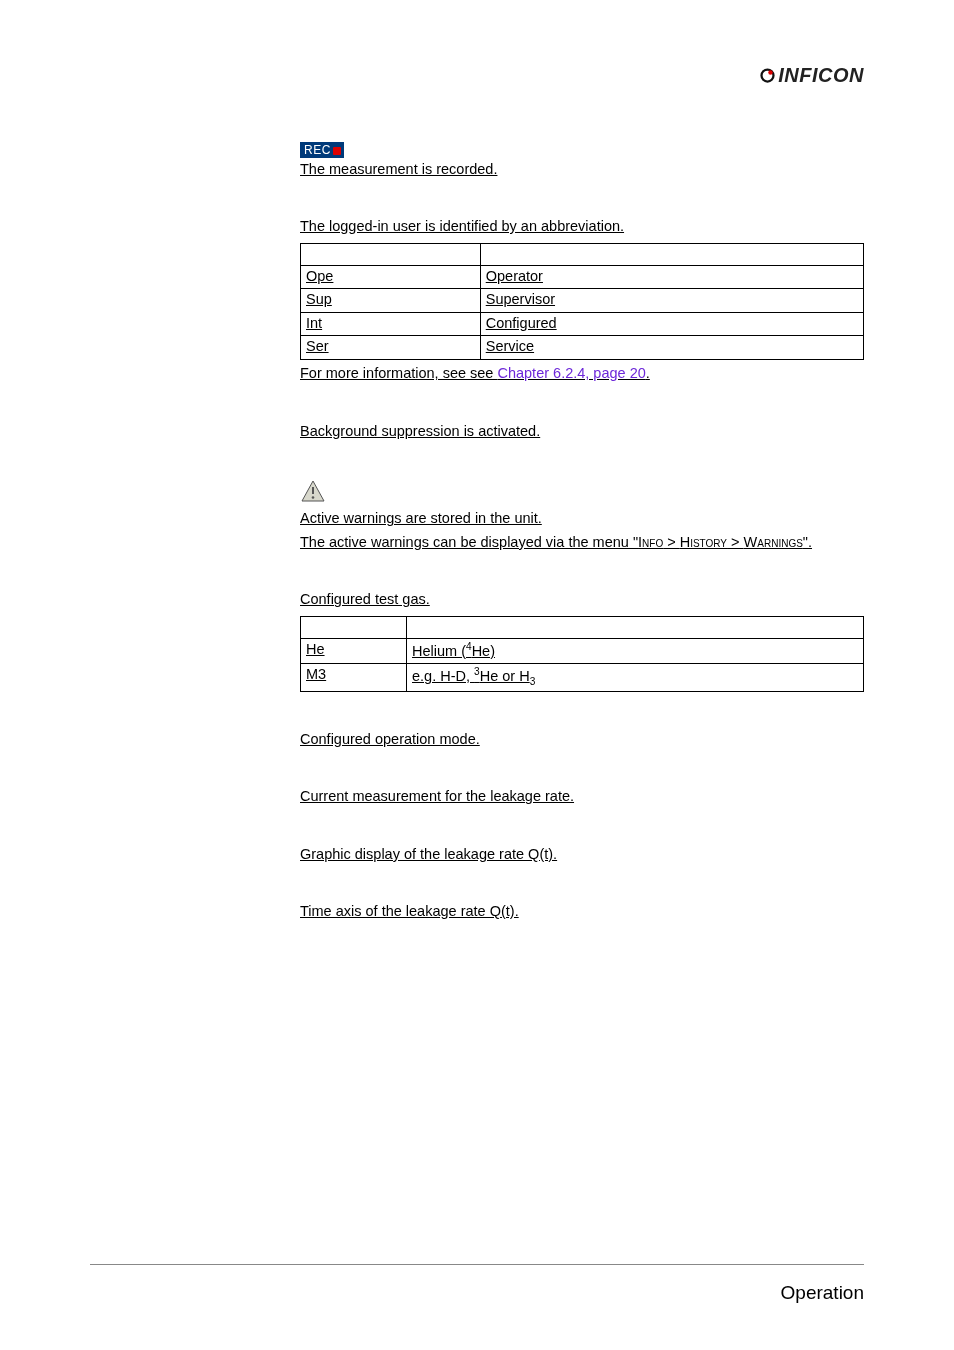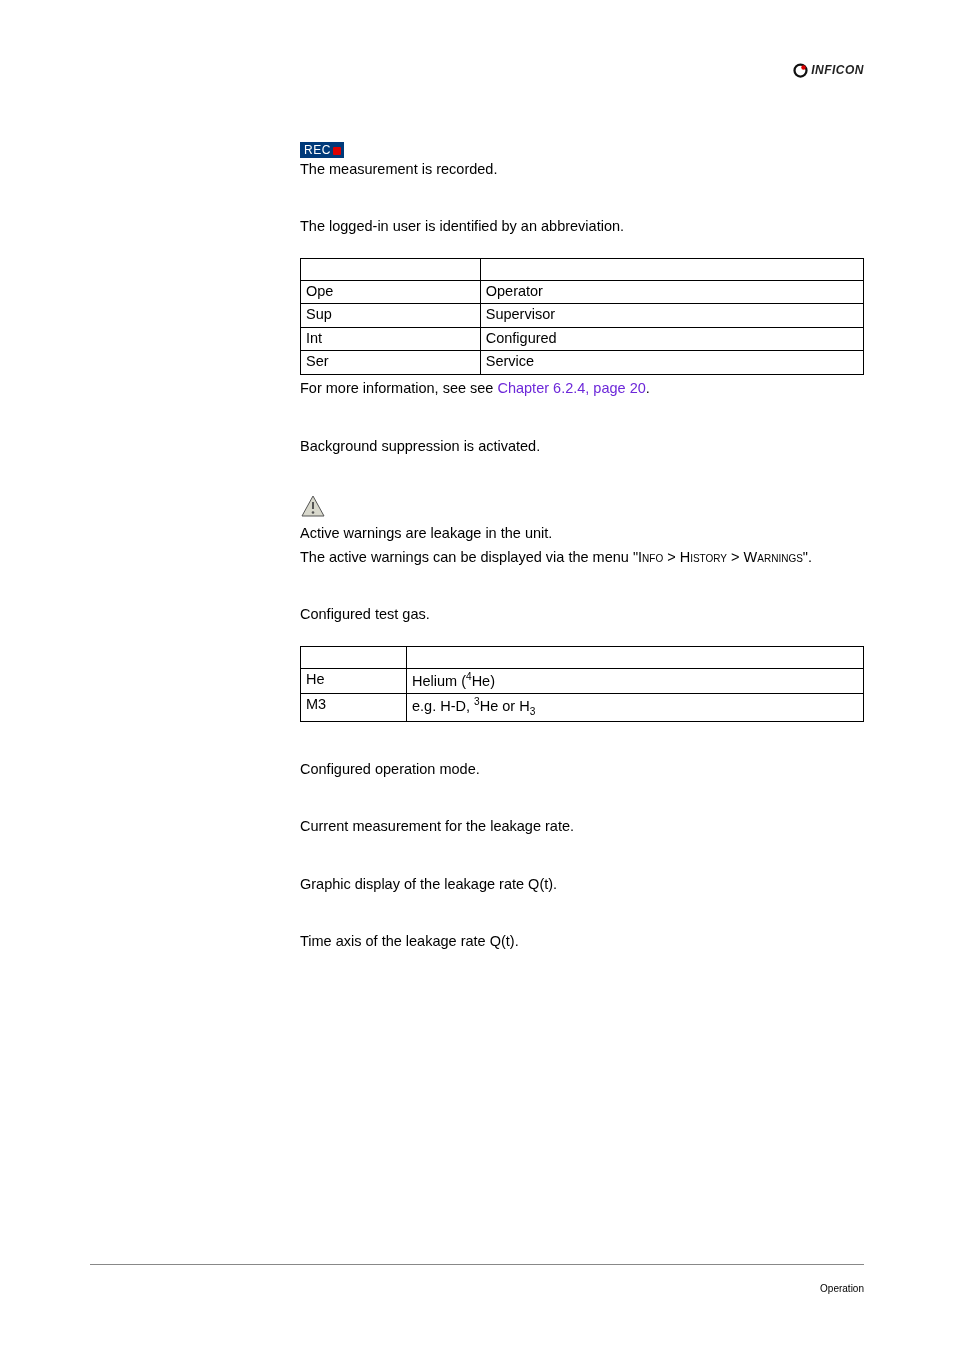--- a/index.html
+++ b/index.html
@@ -19,32 +19,32 @@
     padding: 60px 90px 40px 90px;
   }
   .brand {
     position: absolute;
     top: 62px;
     right: 90px;
     display: flex;
     align-items: center;
     gap: 3px;
     font-weight: bold;
-    font-size: 12px;
+    font-size: 20px;
     letter-spacing: 0.5px;
     font-style: italic;
     color: #222;
   }
   .brand svg { display:block; }
   .content {
     margin-left: 210px;
     margin-right: 0;
     padding-top: 80px;
   }
-  .block { margin-bottom: 38px; }
+  .block { margin-bottom: 38px; text-decoration: underline; }
   .rec-badge {
     display:inline-block;
     background:#003a7a;
     color:#fff;
     font-size:12px;
     padding:2px 3px 2px 4px;
     letter-spacing:0.5px;
     line-height:1;
   }
   .rec-badge .dot {
@@ -52,41 +52,41 @@
     width:8px; height:8px;
     background:#d00;
     border-radius:1px;
     margin-left:2px;
     vertical-align:middle;
   }
   .warn-icon svg { display:block; }
   table.data {
     width: 100%;
     border-collapse: collapse;
-    margin-top: 21px;
+    margin-top: 6px;
   }
   table.data th, table.data td {
     border: 1px solid #000;
     padding: 1px 5px 2px 5px;
     text-align: left;
     font-weight: normal;
     vertical-align: top;
   }
   table.data th {
     height: 18px;
   }
   .link { color: #6d28d9; text-align: center; }
   .smallcaps { font-variant: small-caps; }
   .sub { font-size: 0.7em; vertical-align: sub; }
   .sup { font-size: 0.7em; vertical-align: super; }
   .footer {
     position:absolute;
-    bottom: 55px;
+    bottom: 44px;
     right: 90px;
-    font-size: 10px;
+    font-size: 19px;
   }
   .footer-line {
     position:absolute;
     left:90px;
     right:90px;
     bottom: 85px;
     border-top:1px solid #888;
   }
   p { margin: 0 0 4px 0; }
 </style>
@@ -146,21 +146,21 @@
     </div>
 
     <div class="block">
       <span class="warn-icon">
         <svg width="26" height="24" viewBox="0 0 26 24">
           <polygon points="13,2 24,22 2,22" fill="#d8d8cc" stroke="#555" stroke-width="1"></polygon>
           <line x1="13" y1="8" x2="13" y2="15" stroke="#555" stroke-width="2"></line>
           <circle cx="13" cy="18.5" r="1.3" fill="#555"></circle>
         </svg>
       </span>
-      <p style="margin-top:6px">Active warnings are leakage in the unit.</p>
+      <p style="margin-top:6px">Active warnings are stored in the unit.</p>
       <p>
         <span>The active warnings can be displayed via the menu "</span><span class="smallcaps">Info</span><span> &gt; </span><span class="smallcaps">History</span><span> &gt; </span><span class="smallcaps">Warnings</span><span>".</span>
       </p>
     </div>
 
     <div class="block">
       <p>Configured test gas.</p>
       <table class="data">
         <tbody>
             <tr>

